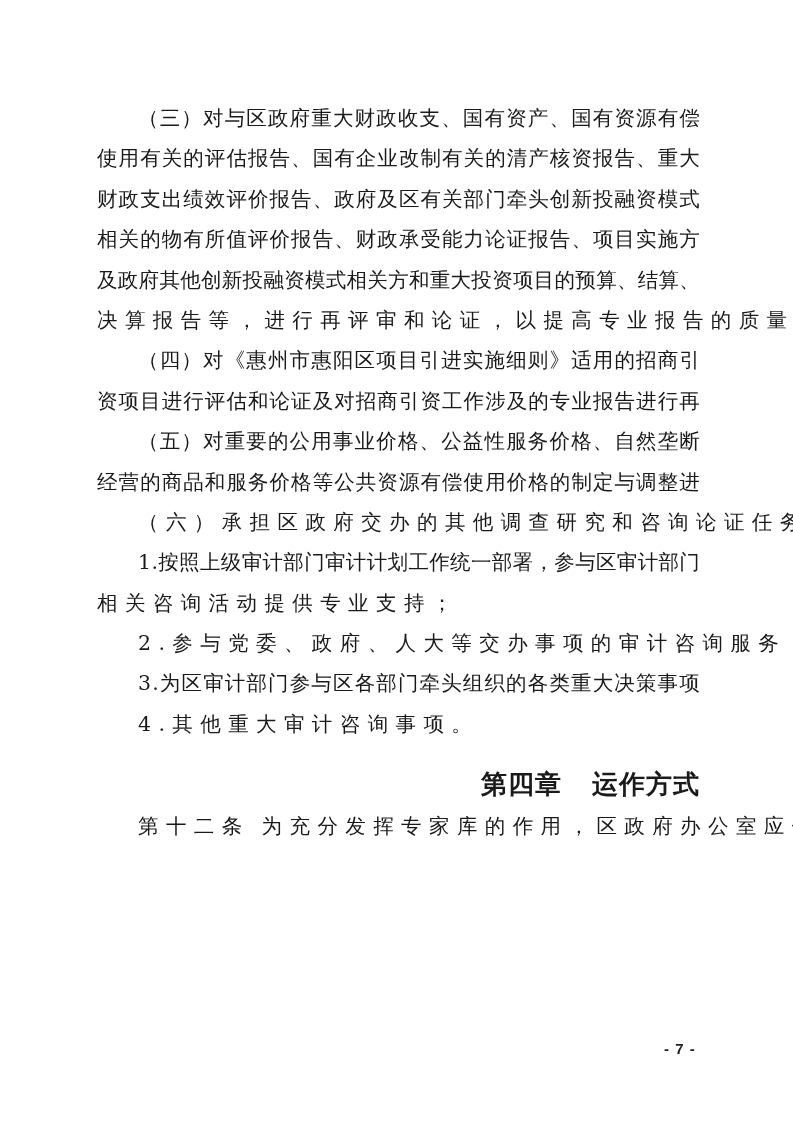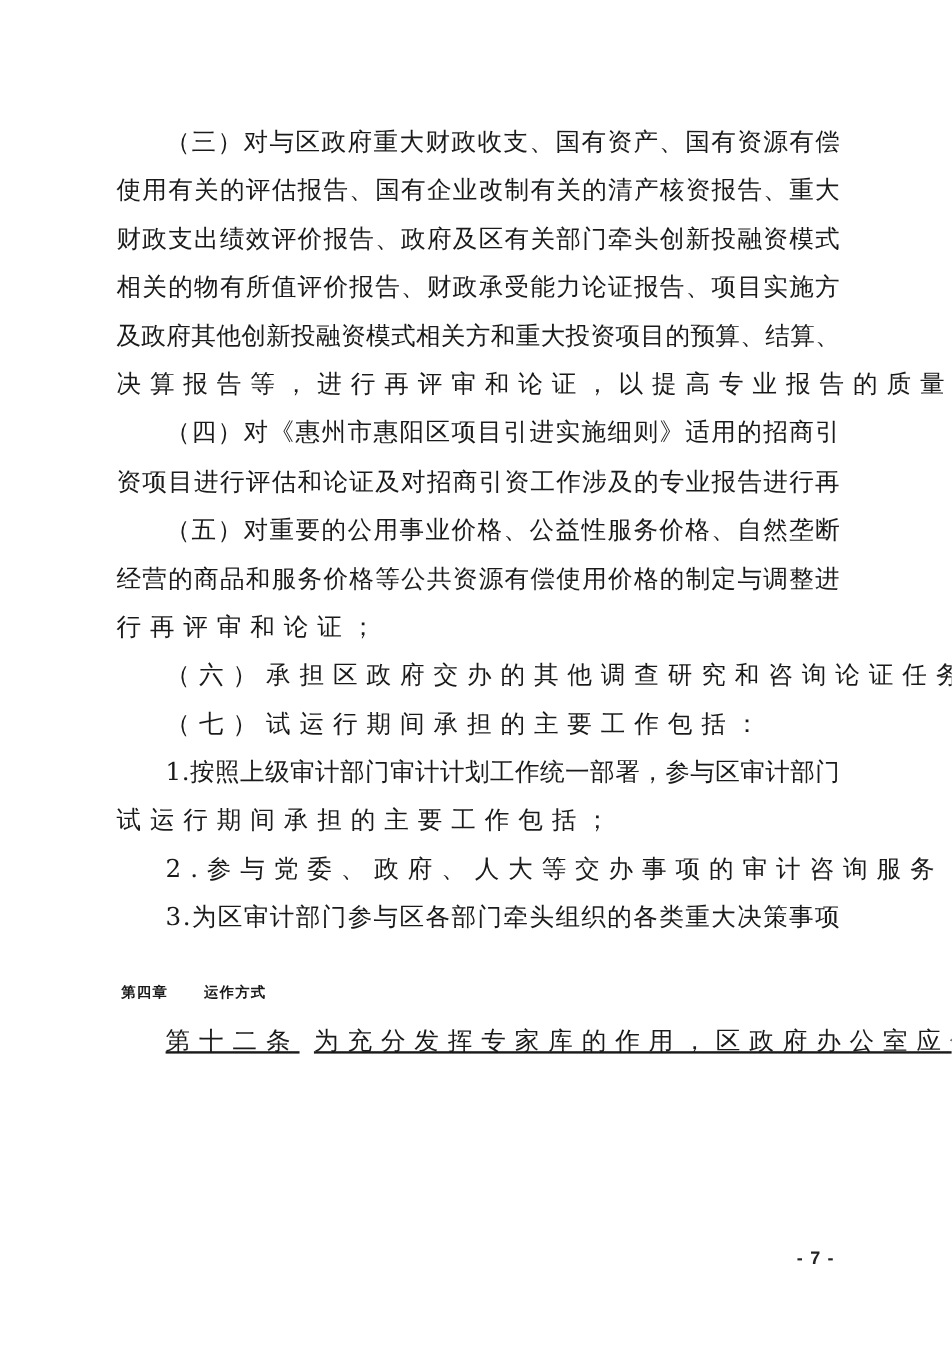--- a/index.html
+++ b/index.html
@@ -37,24 +37,24 @@
       overflow: visible;
     }
     .line.just {
       text-align: justify;
       text-align-last: justify;
       letter-spacing: 0;
     }
     .indent { padding-left: 41px; }
     .gap { height: 22px; }
     .chapter {
-      text-align: left;
-      font-family: Liberation Serif, serif;
+      text-align: right;
+      font-family: Liberation Mono, monospace;
       font-weight: bold;
-      font-size: 12px;
+      font-size: 26px;
       letter-spacing: 1px;
       height: 40px;
       line-height: 40px;
       padding-left: 4px;
     }
     .chapter .sep { display: inline-block; width: 30px; }
     .article-line .label { margin-right: 12px; }
     .page-number {
       position: absolute;
       left: 664px;
@@ -333,25 +333,23 @@
         <span>价</span>
         <span>格</span>
         <span>的</span>
         <span>制</span>
         <span>定</span>
         <span>与</span>
         <span>调</span>
         <span>整</span>
         <span>进</span>
       </div>
-    <div class="line">行再评审和论证；</div>
 
     <div class="line indent">（六）承担区政府交办的其他调查研究和咨询论证任务。</div>
 
-    <div class="line indent">（七）试运行期间承担的主要工作包括：</div>
 
     <div class="line just indent" style="display: flex; justify-content: space-between;">
         <span>1</span>
         <span>.</span>
         <span>按</span>
         <span>照</span>
         <span>上</span>
         <span>级</span>
         <span>审</span>
         <span>计</span>
@@ -369,21 +367,21 @@
         <span>署</span>
         <span>，</span>
         <span>参</span>
         <span>与</span>
         <span>区</span>
         <span>审</span>
         <span>计</span>
         <span>部</span>
         <span>门</span>
       </div>
-    <div class="line">试运行期间承担的主要工作包括；</div>
+    <div class="line">相关咨询活动提供专业支持；</div>
 
     <div class="line indent">2.参与党委、政府、人大等交办事项的审计咨询服务；</div>
 
     <div class="line just indent" style="display: flex; justify-content: space-between;">
         <span>3</span>
         <span>.</span>
         <span>为</span>
         <span>区</span>
         <span>审</span>
         <span>计</span>
@@ -403,27 +401,28 @@
         <span>各</span>
         <span>类</span>
         <span>重</span>
         <span>大</span>
         <span>决</span>
         <span>策</span>
         <span>事</span>
         <span>项</span>
       </div>
 
+    <div class="line indent">4.其他重大审计咨询事项。</div>
 
     <div class="gap"></div>
 
     <div class="chapter">
       <span>第四章</span><span class="sep"></span><span>运作方式</span>
     </div>
 
-    <div class="line just article-line indent" style="display:flex;justify-content:space-between;text-align:left;padding-left:41px;text-decoration:underline;">
+    <div class="line just article-line indent" style="display:flex;justify-content:space-between;text-align:left;padding-left:41px;">
       <span class="label" style="letter-spacing:7.4px;">第十二条</span>
       <span style="letter-spacing:7.4px;margin-right:-7px;">为充分发挥专家库的作用，区政府办公室应保持</span>
     </div>
   </div>
 
   <div class="page-number">- 7 -</div>
 </div>
 
 </body></html>

